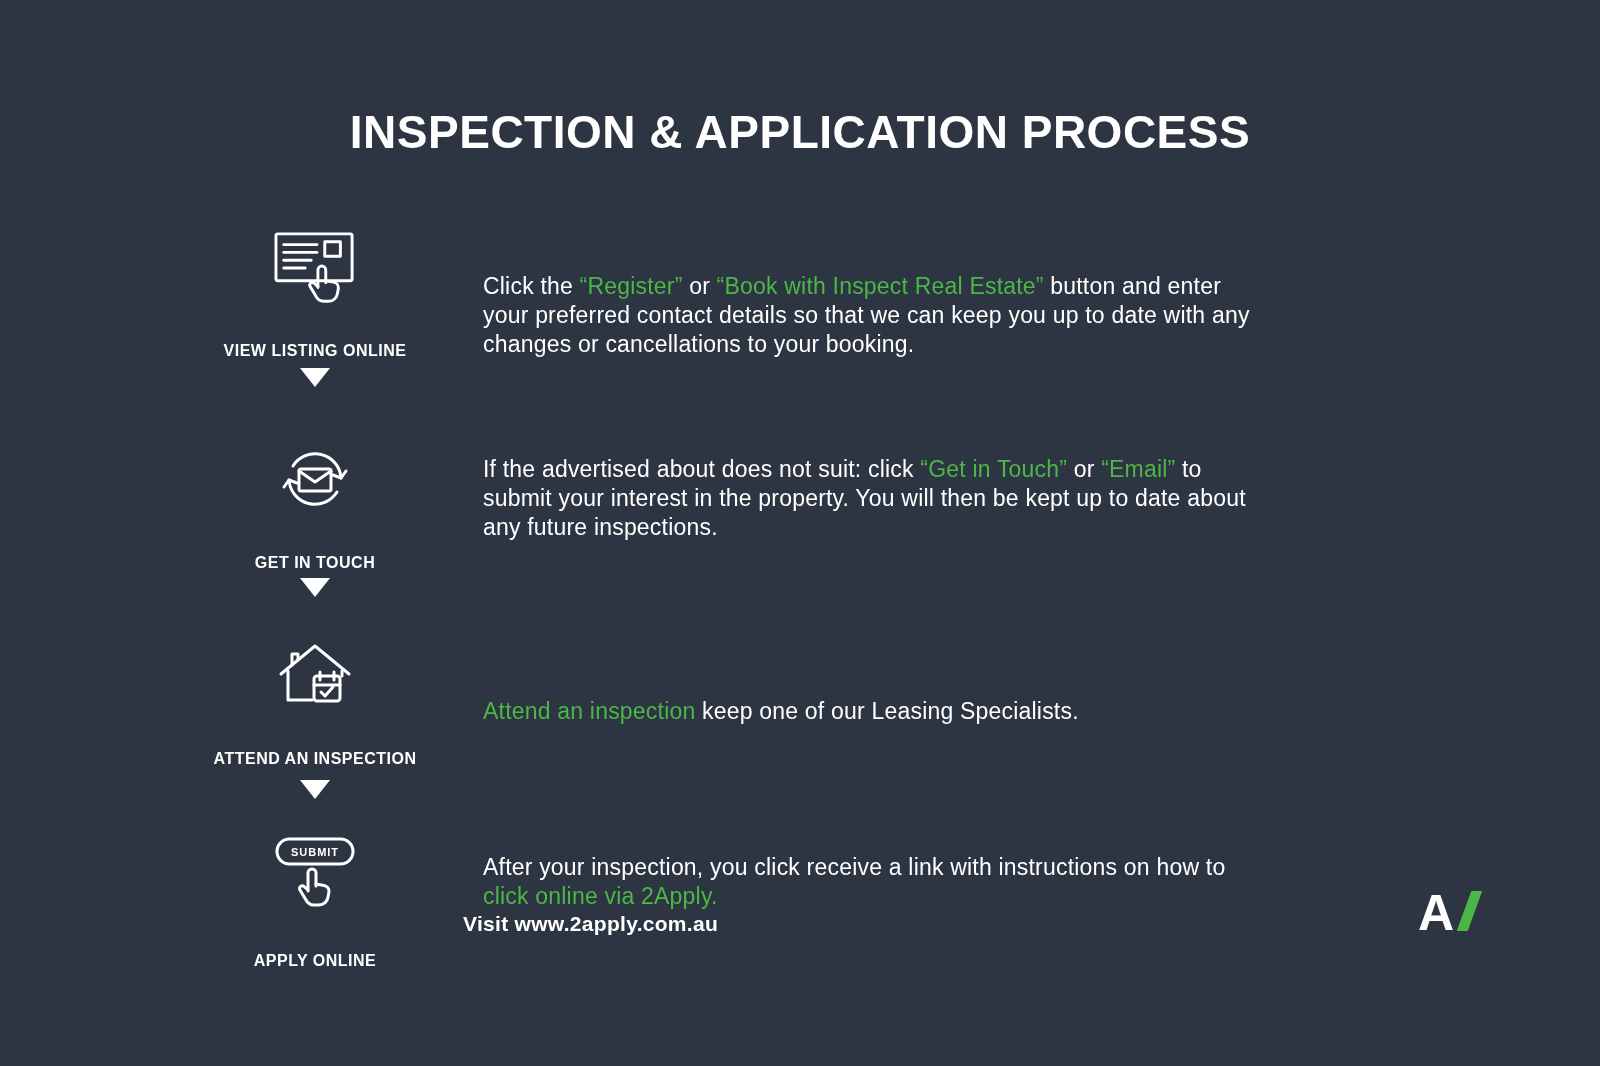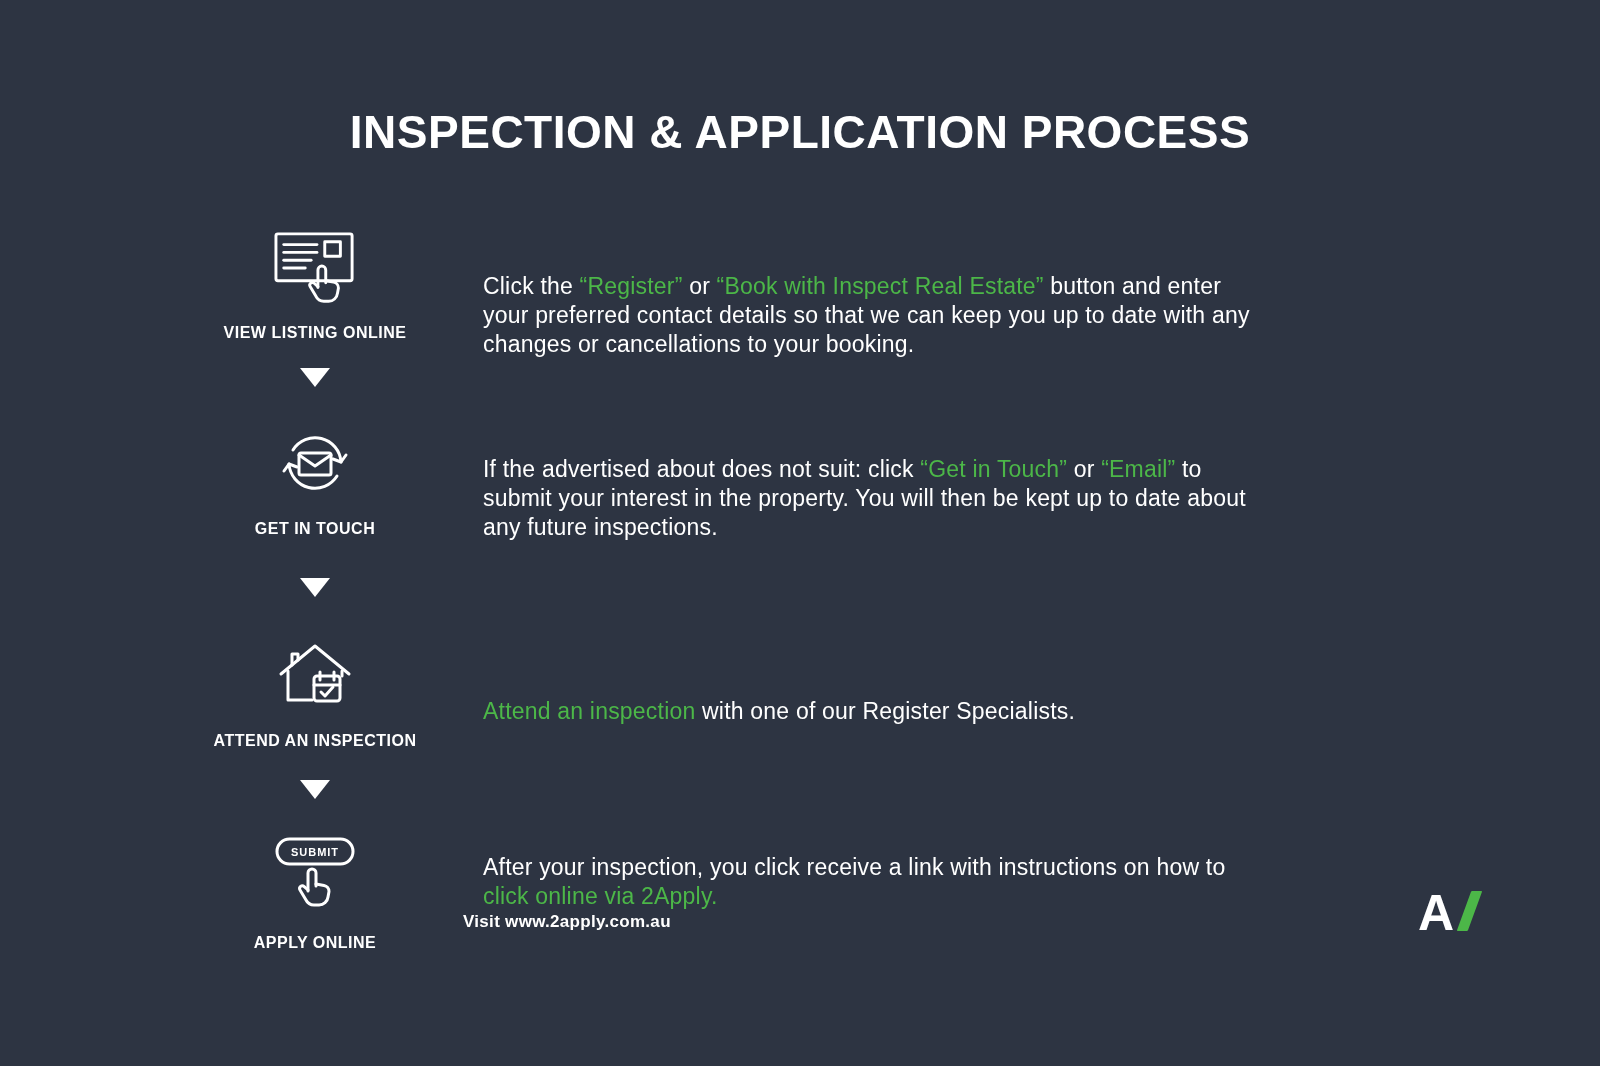--- a/index.html
+++ b/index.html
@@ -16,40 +16,40 @@
     text-align:center;
     font-size:46px;font-weight:700;letter-spacing:.5px;
     color:#FFFFFF;
   }
   .icon-block{
     position:absolute;left:215px;width:200px;
     display:flex;flex-direction:column;align-items:center;
   }
   .icon-block svg{display:block;}
   .step-label{
-    margin-top:14px;
+    margin-top:32px;
     font-size:16px;font-weight:700;letter-spacing:.5px;
     color:#FFFFFF;text-align:right;white-space:nowrap;
   }
   .flow-arrow{
     position:absolute;left:300px;width:0;height:0;
     border-left:15px solid transparent;
     border-right:15px solid transparent;
     border-top:19px solid #FFFFFF;
   }
   .step-desc{
     position:absolute;left:463px;width:780px;
     font-size:23px;line-height:29px;color:#FFFFFF;
     letter-spacing:.2px;
     margin-left:20px;
   }
   .accent{color:#4CB748;}
   .apply-note{
     position:absolute;left:463px;top:912px;
-    font-size:17px;font-weight:700;letter-spacing:.3px;
+    font-size:21px;font-weight:700;letter-spacing:.3px;
   }
   .logo{
     position:absolute;top:884px;right:116px;
     display:flex;align-items:center;
     font-size:50px;font-weight:700;letter-spacing:1px;
     color:#FFFFFF;
   }
   .logo-slash{
     display:inline-block;width:11px;height:40px;margin:0 9px 4px 9px;
     background:#4CB748;transform:skewX(-20deg);border-radius:1px;
@@ -74,21 +74,21 @@
       <g transform="translate(10,-2)">
         <path d="M39 63 V45 a4 4 0 0 1 8 0 v13"></path>
         <path d="M47 56 l8 1.5 a6 6 0 0 1 5 6 l-1 5.5 a9 9 0 0 1 -9 8 h-5 a9 9 0 0 1 -8 -5 l-6 -10 c-1.6 -2.8 1.8 -5.6 4.2 -3.4 l3.8 3.4"></path>
       </g>
     </g>
   </svg>
   <div class="step-label">VIEW LISTING ONLINE</div>
 </div>
 <div class="flow-arrow" style="top:368px"></div>
 
-<div class="icon-block" style="top:418px">
+<div class="icon-block" style="top:434px">
   <svg width="88" height="88" viewBox="0 0 88 88">
     <g class="ic">
       <rect x="28" y="35" width="32" height="22" rx="2"></rect>
       <path d="M28 37 L44 48 L60 37"></path>
       <path d="M22 32 A26 26 0 0 1 70 44"></path>
       <path d="M70 44 l5 -7 M70 44 l-8 -3"></path>
       <path d="M66 58 A26 26 0 0 1 18 46"></path>
       <path d="M18 46 l-5 7 M18 46 l8 3"></path>
     </g>
   </svg>
@@ -124,21 +124,21 @@
       </g>
     </g>
   </svg>
   <div class="step-label">APPLY ONLINE</div>
 </div>
 
 <p class="step-desc" style="top:249px"><span>Click the </span><span class="accent">“Register”</span><span> or </span><span class="accent">“Book with Inspect Real Estate”</span><span> button and enter your preferred contact details so that we can keep you up to date with any changes or cancellations to your booking.</span></p>
 
 <p class="step-desc" style="top:432px"><span>If the advertised about does not suit: click </span><span class="accent">“Get in Touch”</span><span> or </span><span class="accent">“Email”</span><span> to submit your interest in the property. You will then be kept up to date about any future inspections.</span></p>
 
-<p class="step-desc" style="top:674px"><span class="accent">Attend an inspection</span><span> with one of our Register Specialists.</span></p>
+<p class="step-desc" style="top:674px"><span class="accent">Attend an inspection</span><span> keep one of our Leasing Specialists.</span></p>
 
 <p class="step-desc" style="top:830px"><span>After your inspection, you click receive a link with instructions on how to </span><span class="accent">click online via 2Apply.</span></p>
 
 <div class="apply-note">Visit www.2apply.com.au</div>
 
 <div class="logo">
   <span>A</span>
   <span class="logo-slash"></span>
 </div>
 

